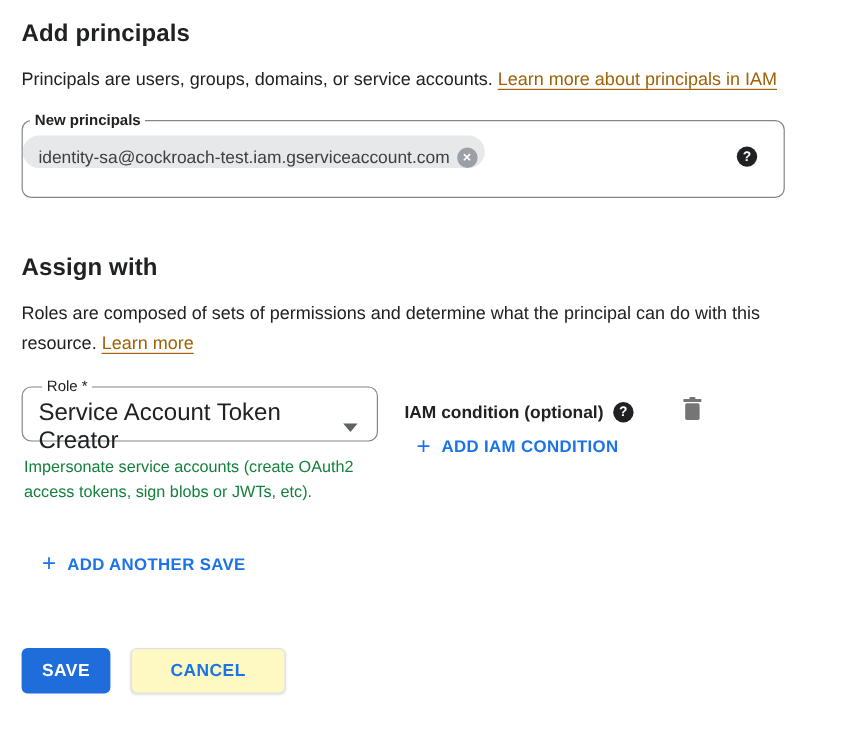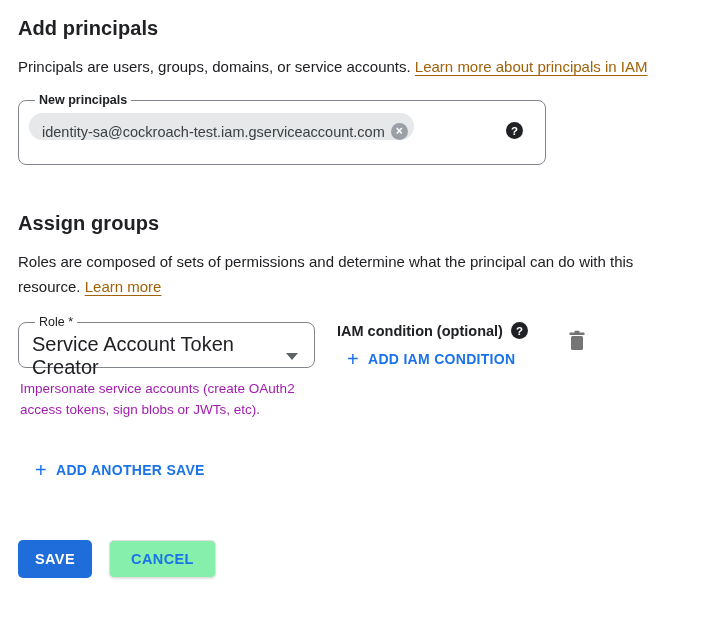--- a/index.html
+++ b/index.html
@@ -32,24 +32,24 @@
     text-underline-offset: 3px;
     text-decoration-thickness: 1px;
     cursor: pointer;
   }
 
   
   fieldset.outlined-field {
     border: 1px solid #80868b;
     border-radius: 8px;
     margin-top: 14px;
-    width: 528px;
+    width: 636px;
     height: 72px;
     position: relative;
-    padding: 4px 10px 8px 10px;
+    padding: 4px 10px 8px 0;
   }
   fieldset.outlined-field legend {
     font-size: 12.5px;
     font-weight: 700;
     color: #202124;
     padding: 0 4px;
     margin-left: 6px;
     line-height: 14px;
   }
 
@@ -137,29 +137,29 @@
     border-right: 6px solid transparent;
     border-top: 7px solid #5f6368;
     margin-right: 2px;
   }
   .role-help-text {
     margin-top: 10px;
     margin-left: 2px;
     width: 295px;
     font-size: 13.5px;
     line-height: 21px;
-    color: #a21caf;
+    color: #15803d;
   }
 
   .condition-col { margin-left: 22px; flex: 1 1 auto; }
   .condition-label-row {
     display: flex;
     align-items: center;
     gap: 8px;
-    margin-top: 6px;
+    margin-top: 19px;
   }
   .condition-label {
     font-size: 14.5px;
     font-weight: 700;
     color: #202124;
   }
   .text-button {
     display: inline-flex;
     align-items: center;
     gap: 9px;
@@ -205,24 +205,24 @@
     letter-spacing: 0.4px;
     cursor: pointer;
   }
   .btn-primary {
     background: #1e6ddb;
     color: #ffffff;
     border: none;
     padding: 0 17px;
   }
   .btn-secondary {
-    background: #86efac;
+    background: #fef9c3;
     color: #1a73e8;
     border: 1px solid #e0e0e0;
-    padding: 0 21px;
+    padding: 0 32px;
     box-shadow: 0 1px 2px rgba(60,64,67,0.15);
   }
 </style>
 </head>
 <body>
 
 <div class="page">
 
   <h1 class="section-title">Add principals</h1>
 
@@ -232,21 +232,21 @@
     <legend>New principals</legend>
     <div class="chip-row">
       <span class="chip">
         <span>identity-sa@cockroach-test.iam.gserviceaccount.com</span>
         <span class="chip-close">×</span>
       </span>
     </div>
     <span class="help-icon field-help">?</span>
   </fieldset>
 
-  <h1 class="section-title roles-header">Assign groups</h1>
+  <h1 class="section-title roles-header">Assign with</h1>
 
   <p class="section-desc"><span>Roles are composed of sets of permissions and determine what the principal can do with this resource. </span><a class="inline-link">Learn more</a></p>
 
   <div class="role-row">
 
     <div class="role-col">
       <fieldset class="role-field">
         <legend>Role *</legend>
         <div class="role-value-row">
           <span class="role-value">Service Account Token Creator</span>

